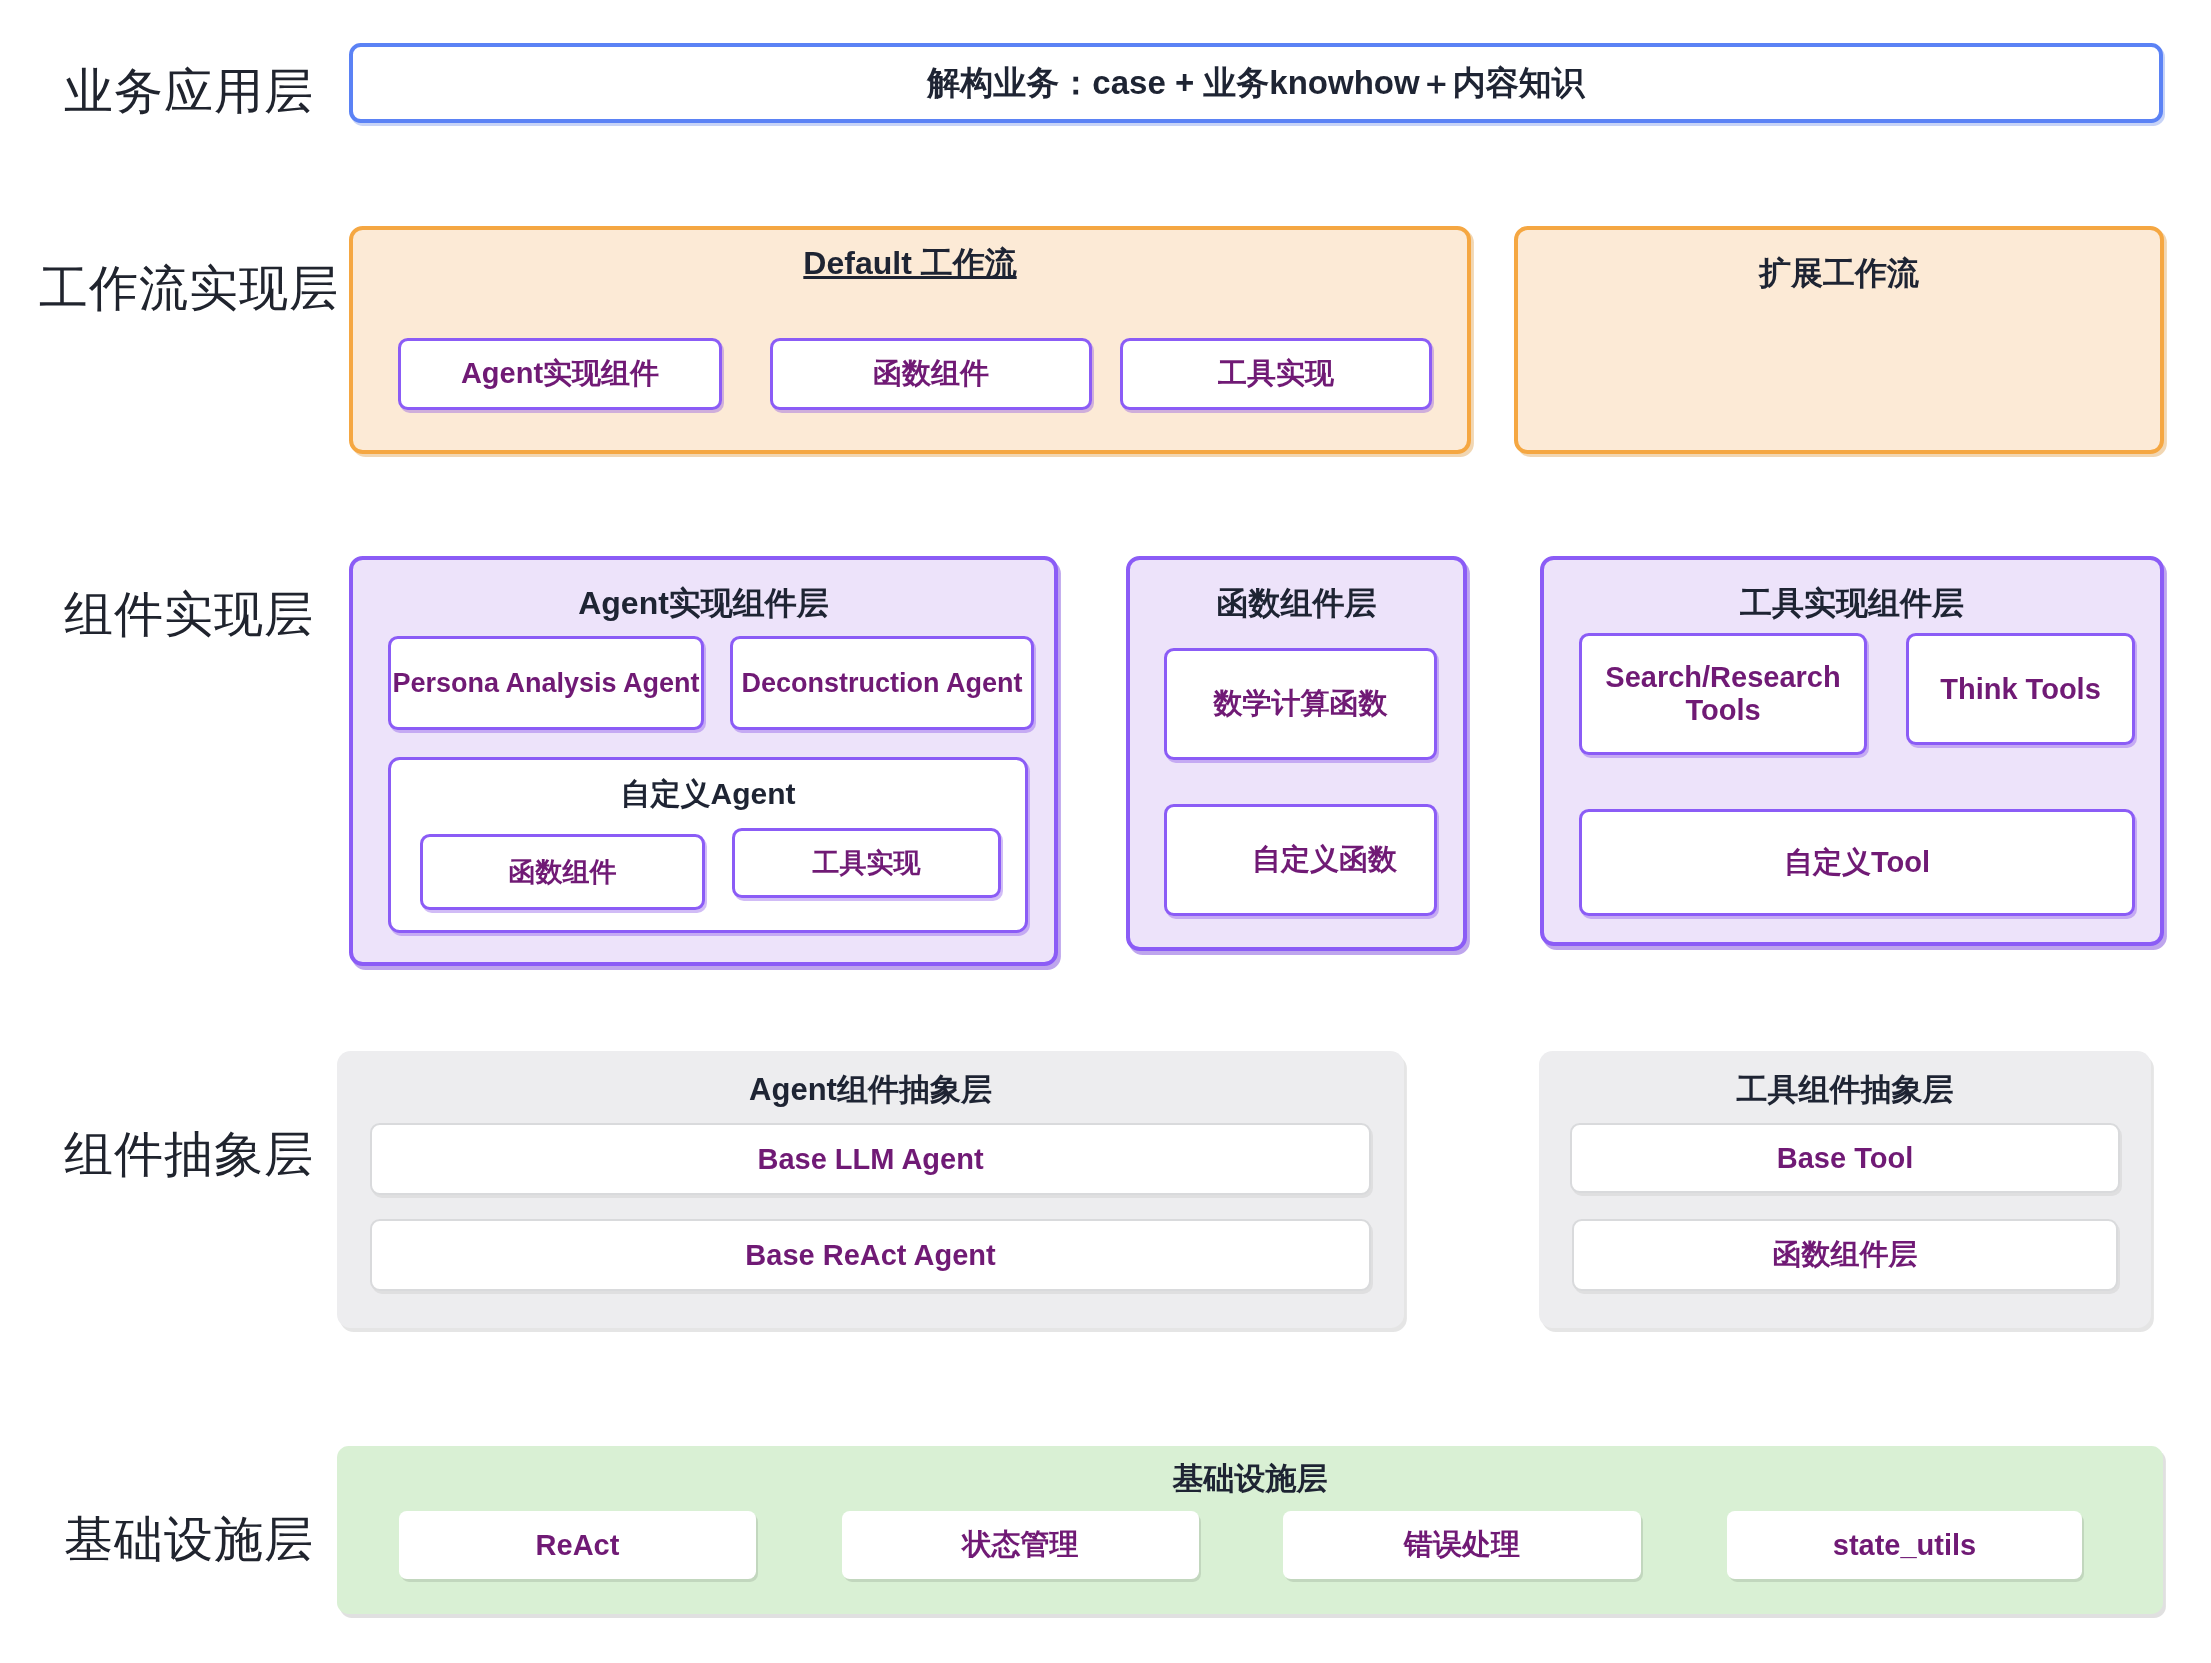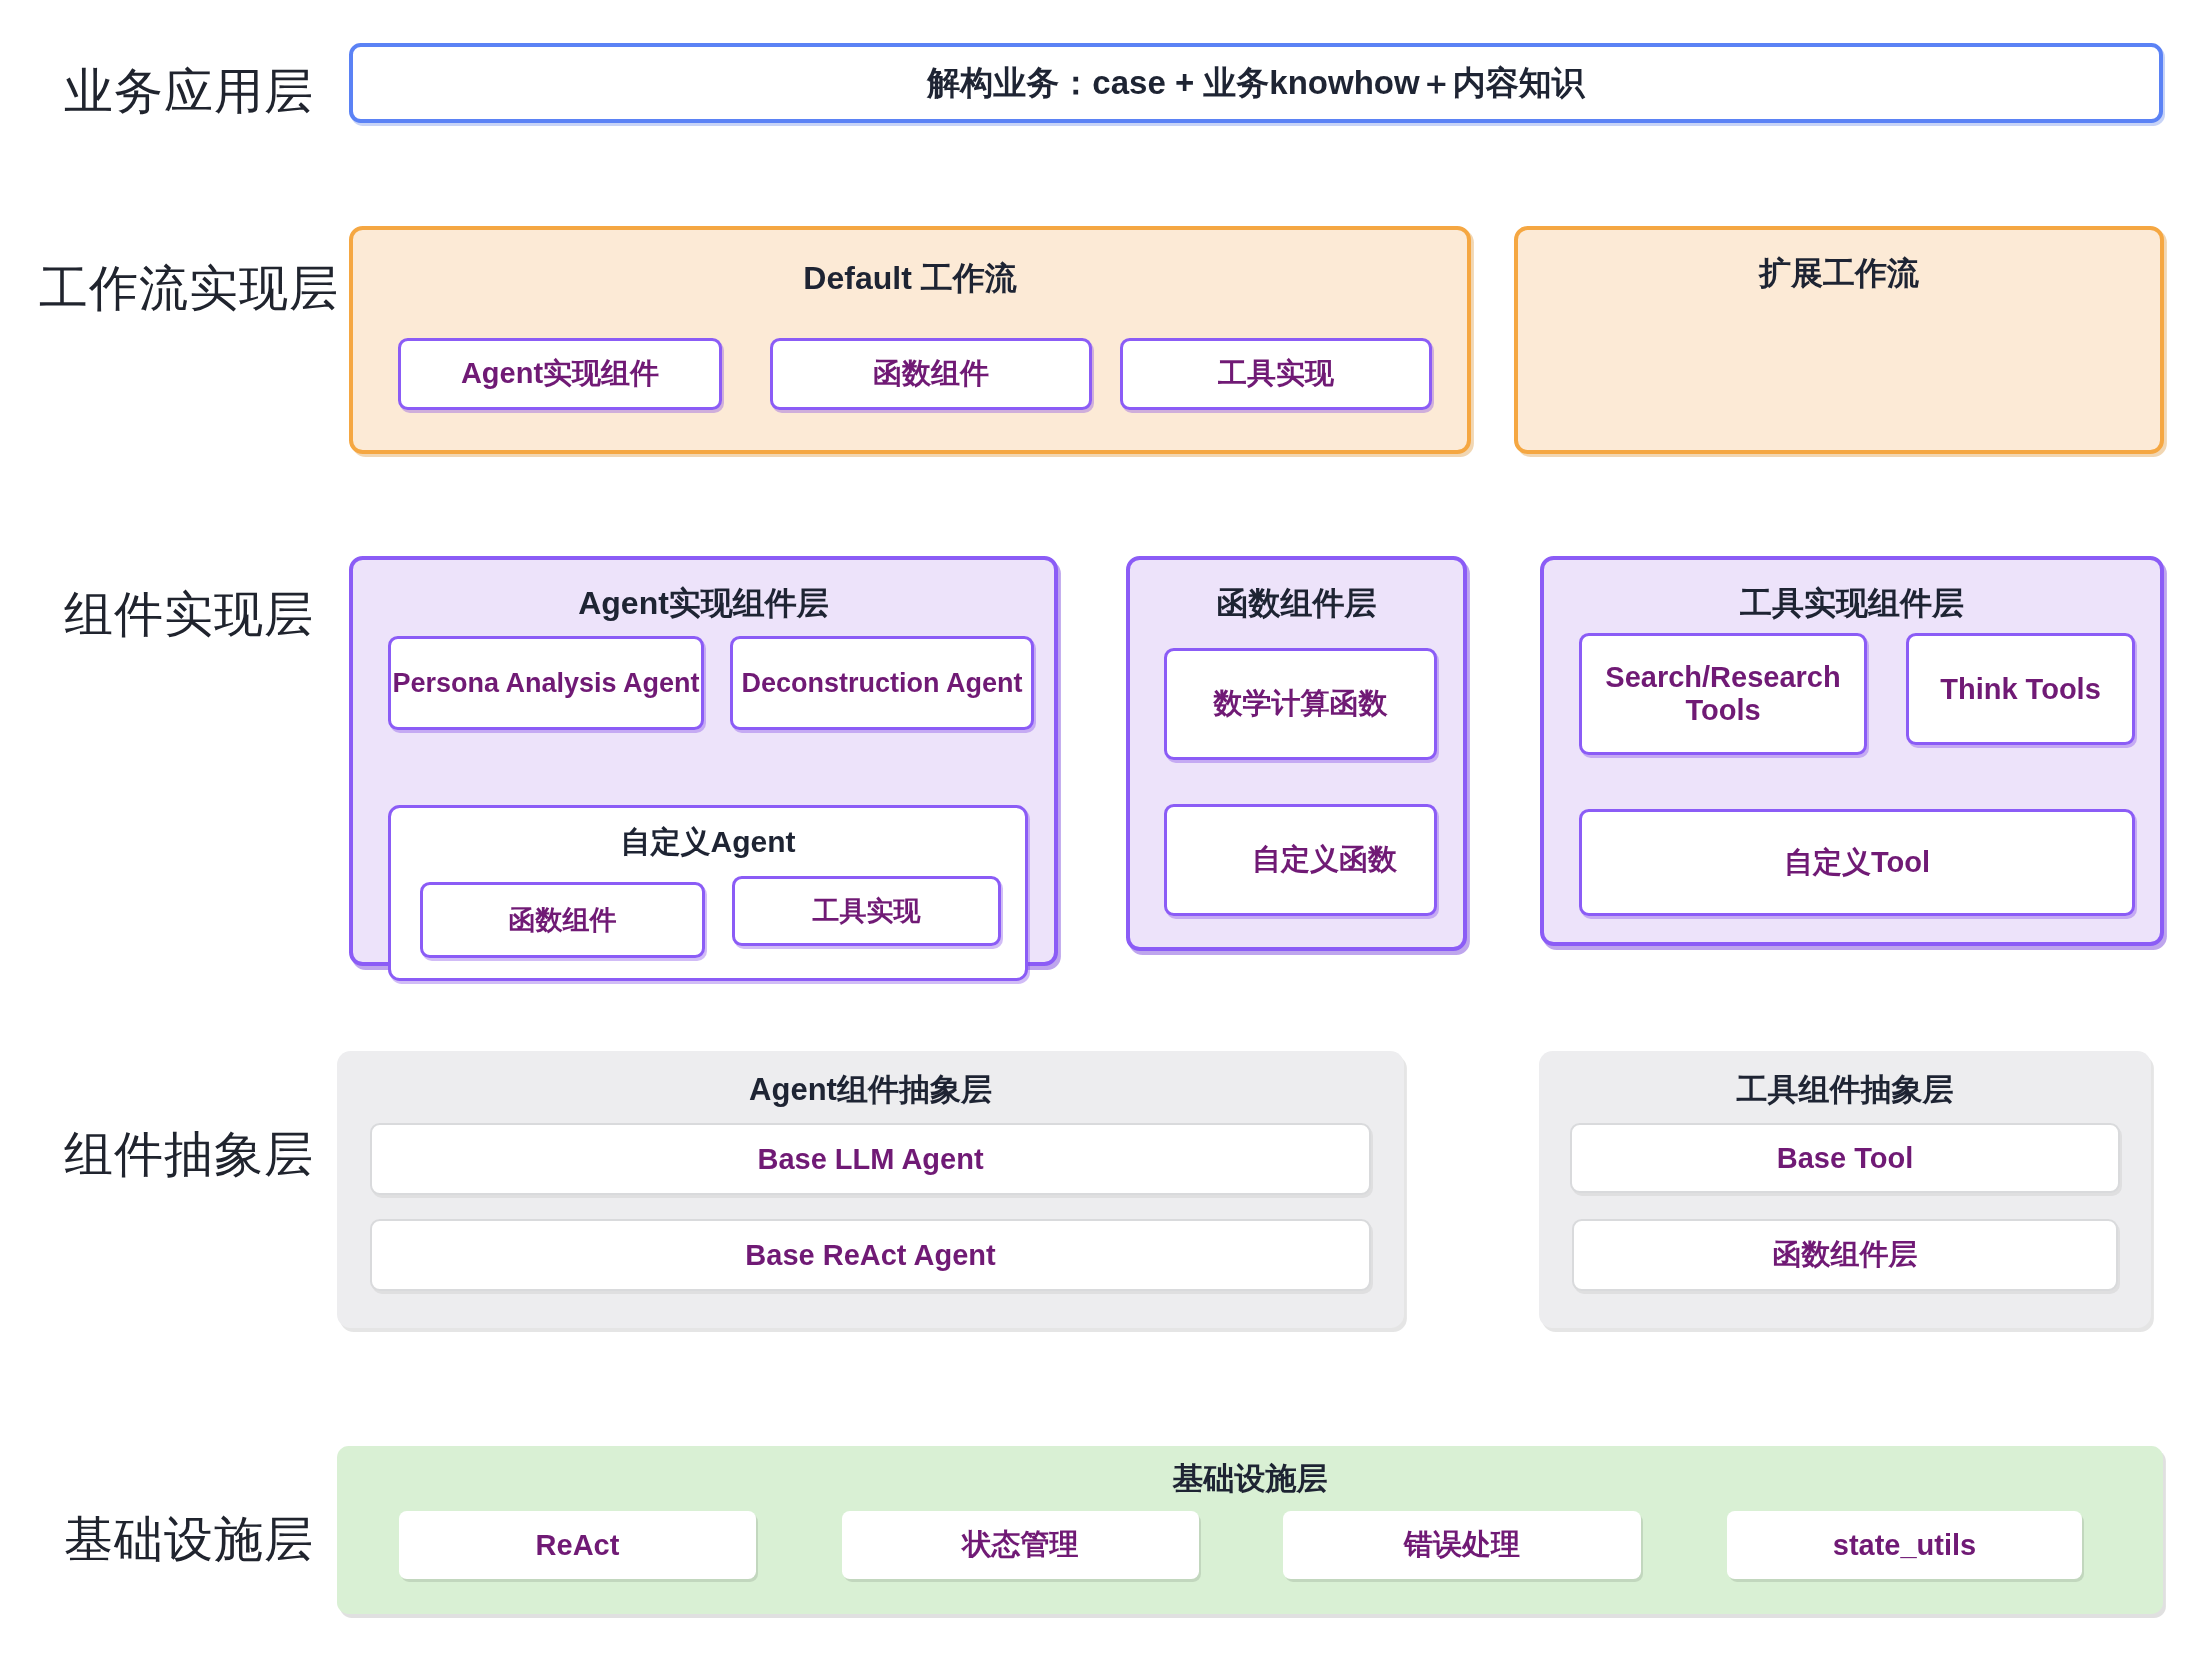--- a/index.html
+++ b/index.html
@@ -32,35 +32,35 @@
   <div class="abs layer-label" style="top:256px;">工作流实现层</div>
   <div class="abs layer-label" style="top:582px;">组件实现层</div>
   <div class="abs layer-label" style="top:1122px;">组件抽象层</div>
   <div class="abs layer-label" style="top:1507px;">基础设施层</div>
 
   <div class="abs blue-box" style="left:349px;top:43px;width:1814px;height:80px;">
     <span>解构业务：case + 业务knowhow＋内容知识</span>
   </div>
 
   <div class="abs orange-container" style="left:349px;top:226px;width:1122px;height:228px;">
-    <div class="ctitle" style="top:27px;">Default 工作流</div>
+    <div class="ctitle" style="top:12px;text-decoration:underline;">Default 工作流</div>
     <div class="wbox purple-edge" style="left:45px;top:108px;width:324px;height:72px;">Agent实现组件</div>
     <div class="wbox purple-edge" style="left:417px;top:108px;width:322px;height:72px;">函数组件</div>
     <div class="wbox purple-edge" style="left:767px;top:108px;width:312px;height:72px;">工具实现</div>
   </div>
 
   <div class="abs orange-container" style="left:1514px;top:226px;width:650px;height:228px;">
     <div class="ctitle" style="top:21.5px;">扩展工作流</div>
   </div>
 
   <div class="abs purple-container" style="left:349px;top:556px;width:709px;height:410px;">
     <div class="ctitle" style="top:21.5px;">Agent实现组件层</div>
     <div class="wbox purple-edge" style="left:35px;top:76px;width:316px;height:94px;font-size:27px;">Persona Analysis Agent</div>
     <div class="wbox purple-edge" style="left:377px;top:76px;width:304px;height:94px;font-size:27px;">Deconstruction Agent</div>
-    <div class="abs purple-edge" style="left:35px;top:197px;width:640px;height:176px;background:#ffffff;border-radius:11.7px;margin-top:48px;">
+    <div class="abs purple-edge" style="left:35px;top:197px;width:640px;height:176px;background:#ffffff;border-radius:11.7px;">
       <div class="ctitle" style="top:13.7px;font-size:30px;">自定义Agent</div>
       <div class="wbox purple-edge" style="left:29px;top:74px;width:285px;height:76px;font-size:27px;">函数组件</div>
       <div class="wbox purple-edge" style="left:341px;top:68px;width:269px;height:70px;font-size:27px;">工具实现</div>
     </div>
   </div>
 
   <div class="abs purple-container" style="left:1126px;top:556px;width:341px;height:395px;">
     <div class="ctitle" style="top:21.5px;">函数组件层</div>
     <div class="wbox purple-edge" style="left:34px;top:88px;width:273px;height:112px;">数学计算函数</div>
     <div class="wbox purple-edge" style="left:34px;top:244px;width:273px;height:112px;padding-left:48px;">自定义函数</div>

